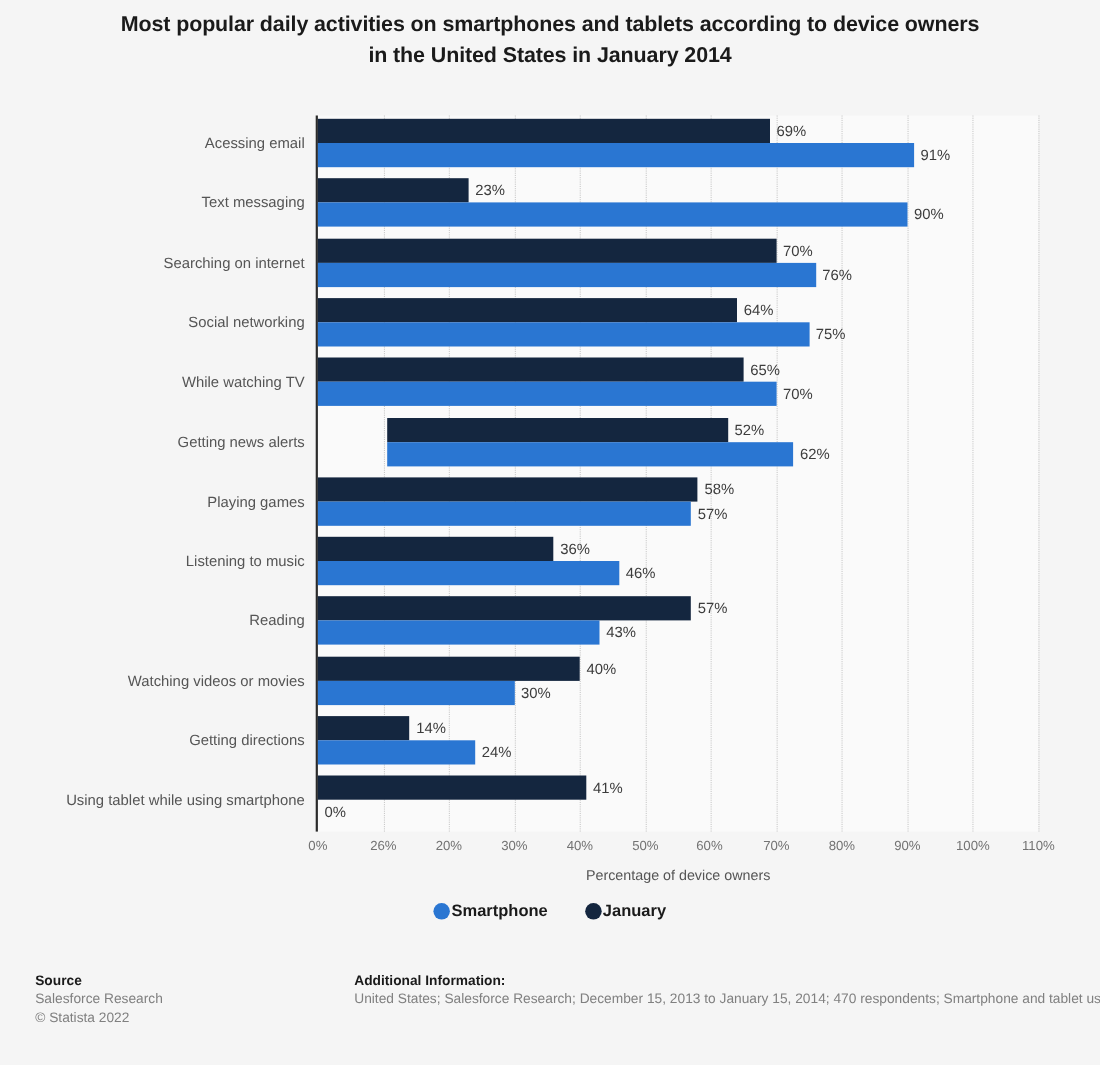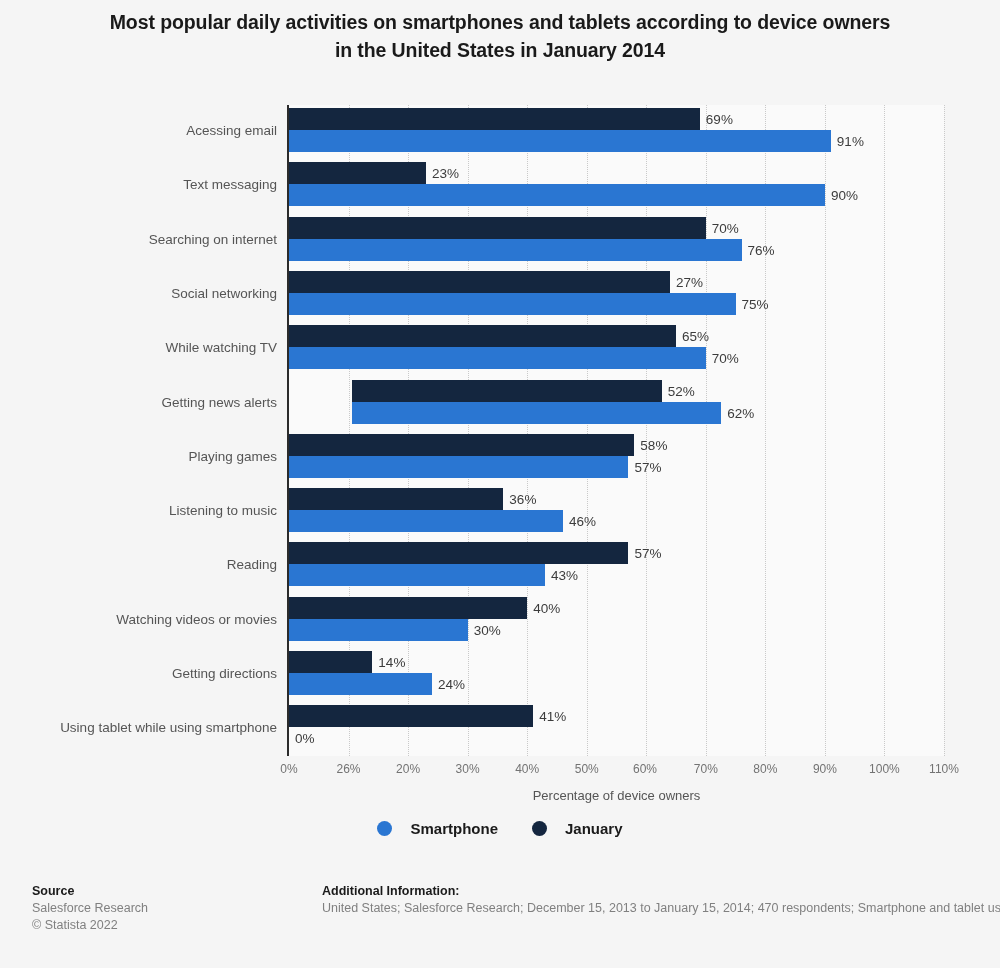--- a/index.html
+++ b/index.html
@@ -89,21 +89,21 @@
     font-size: 13px; color: #555;
   }
 
   
   #legend {
     position: absolute;
     left: 0; top: 820px; width: 1000px;
     display: flex; justify-content: center; align-items: center;
     gap: 34px;
   }
-  .legend-item { display: flex; align-items: center; gap: 18px; }
+  .legend-item { display: flex; align-items: center; gap: 1px; }
   .legend-dot { width: 15px; height: 15px; border-radius: 50%; display: block; }
   .legend-text { font-size: 15px; font-weight: bold; color: #1a1a1a; }
 
   
   #footer { position: absolute; left: 0; top: 880px; width: 1000px; height: 88px; }
   #source-block { position: absolute; left: 32px; top: 3px; width: 280px; }
   #addinfo-block { position: absolute; left: 322px; top: 3px; width: 700px; overflow: hidden; }
   .foot-head { font-size: 12.5px; font-weight: bold; color: #1a1a1a; line-height: 17px; }
   .foot-line { font-size: 12.5px; color: #808080; line-height: 17px; white-space: nowrap; }
 </style>
@@ -160,21 +160,21 @@
             <div class="bar-label" style="left: 416.818px;">70%</div>
           </div>
           <div class="bar-row">
             <div class="bar smartphone" style="width: 452.545px; background: rgb(42, 118, 210);"></div>
             <div class="bar-label" style="left: 452.545px;">76%</div>
           </div>
         </div>
         <div class="bar-group" style="top: 174.9px; left: 289px;">
           <div class="bar-row">
             <div class="bar tablet" style="width: 381.091px; background: rgb(20, 38, 63);"></div>
-            <div class="bar-label" style="left: 381.091px;">27%</div>
+            <div class="bar-label" style="left: 381.091px;">64%</div>
           </div>
           <div class="bar-row">
             <div class="bar smartphone" style="width: 446.591px; background: rgb(42, 118, 210);"></div>
             <div class="bar-label" style="left: 446.591px;">75%</div>
           </div>
         </div>
         <div class="bar-group" style="top: 229.2px; left: 289px;">
           <div class="bar-row">
             <div class="bar tablet" style="width: 387.045px; background: rgb(20, 38, 63);"></div>
             <div class="bar-label" style="left: 387.045px;">65%</div>

